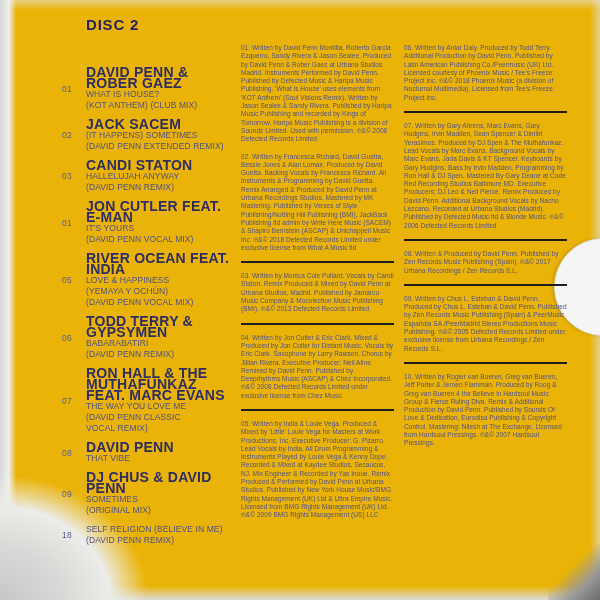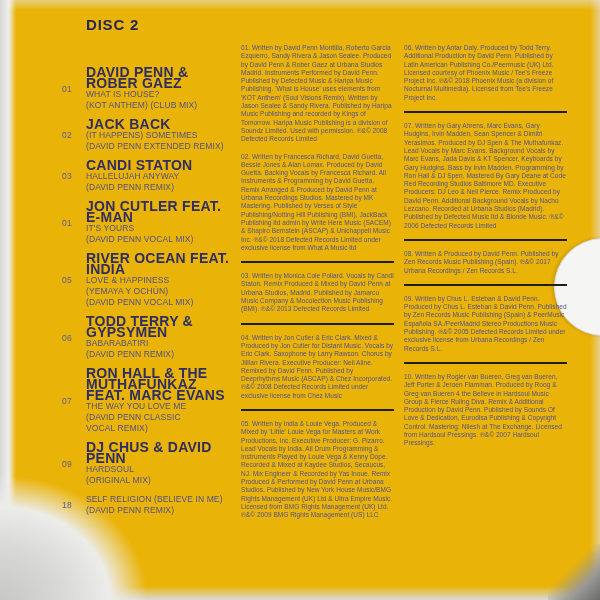--- a/index.html
+++ b/index.html
@@ -82,21 +82,21 @@
       <span class="num">01</span>
       <div class="tinfo">
         <div class="artist">DAVID PENN &amp; ROBER GAEZ</div>
         <div class="title">WHAT IS HOUSE?
 (KOT ANTHEM) (CLUB MIX)</div>
       </div>
     </div>
     <div class="track">
       <span class="num">02</span>
       <div class="tinfo">
-        <div class="artist">JACK BACK</div>
+        <div class="artist">JACK SACEM</div>
         <div class="title">(IT HAPPENS) SOMETIMES
 (DAVID PENN EXTENDED REMIX)</div>
       </div>
     </div>
     <div class="track">
       <span class="num">03</span>
       <div class="tinfo">
         <div class="artist">CANDI STATON</div>
         <div class="title">HALLELUJAH ANYWAY
 (DAVID PENN REMIX)</div>
@@ -132,24 +132,31 @@
       <div class="tinfo">
         <div class="artist">RON HALL &amp; THE
 MUTHAFUNKAZ
 FEAT. MARC EVANS</div>
         <div class="title">THE WAY YOU LOVE ME
 (DAVID PENN CLASSIC
 VOCAL REMIX)</div>
       </div>
     </div>
     <div class="track">
+      <span class="num">08</span>
+      <div class="tinfo">
+        <div class="artist">DAVID PENN</div>
+        <div class="title">THAT VIBE</div>
+      </div>
+    </div>
+    <div class="track">
       <span class="num">09</span>
       <div class="tinfo">
         <div class="artist">DJ CHUS &amp; DAVID PENN</div>
-        <div class="title">HARDSOUL
+        <div class="title">SOMETIMES
 (ORIGINAL MIX)</div>
       </div>
     </div>
     <div class="track">
       <span class="num">18</span>
       <div class="tinfo">
         <div class="title">SELF RELIGION (BELIEVE IN ME)
 (DAVID PENN REMIX)</div>
       </div>
     </div>

